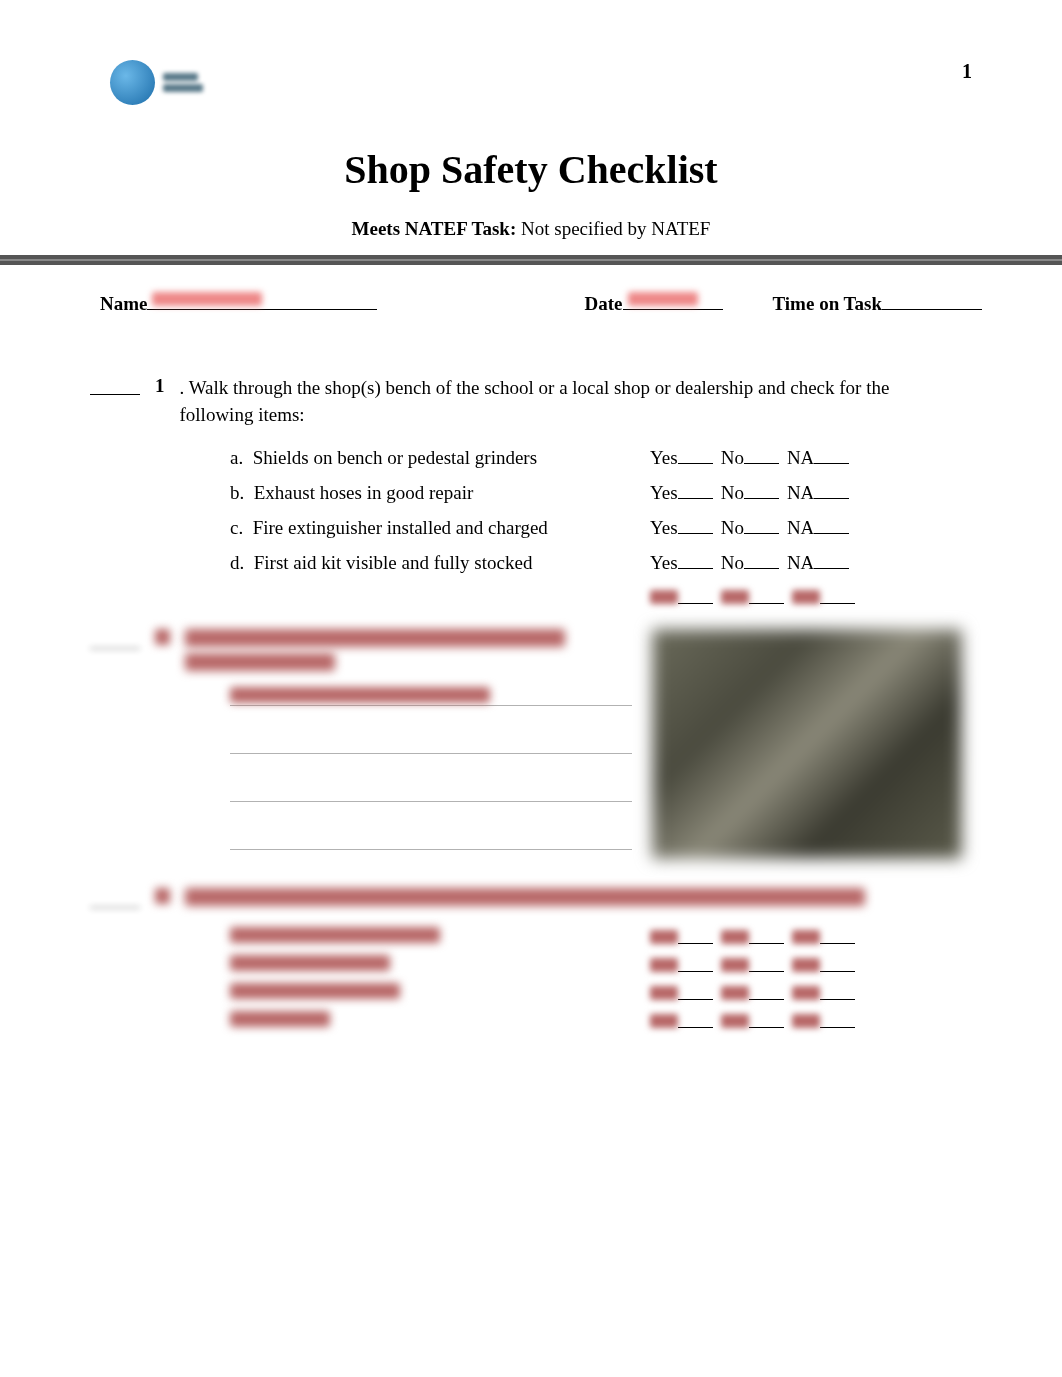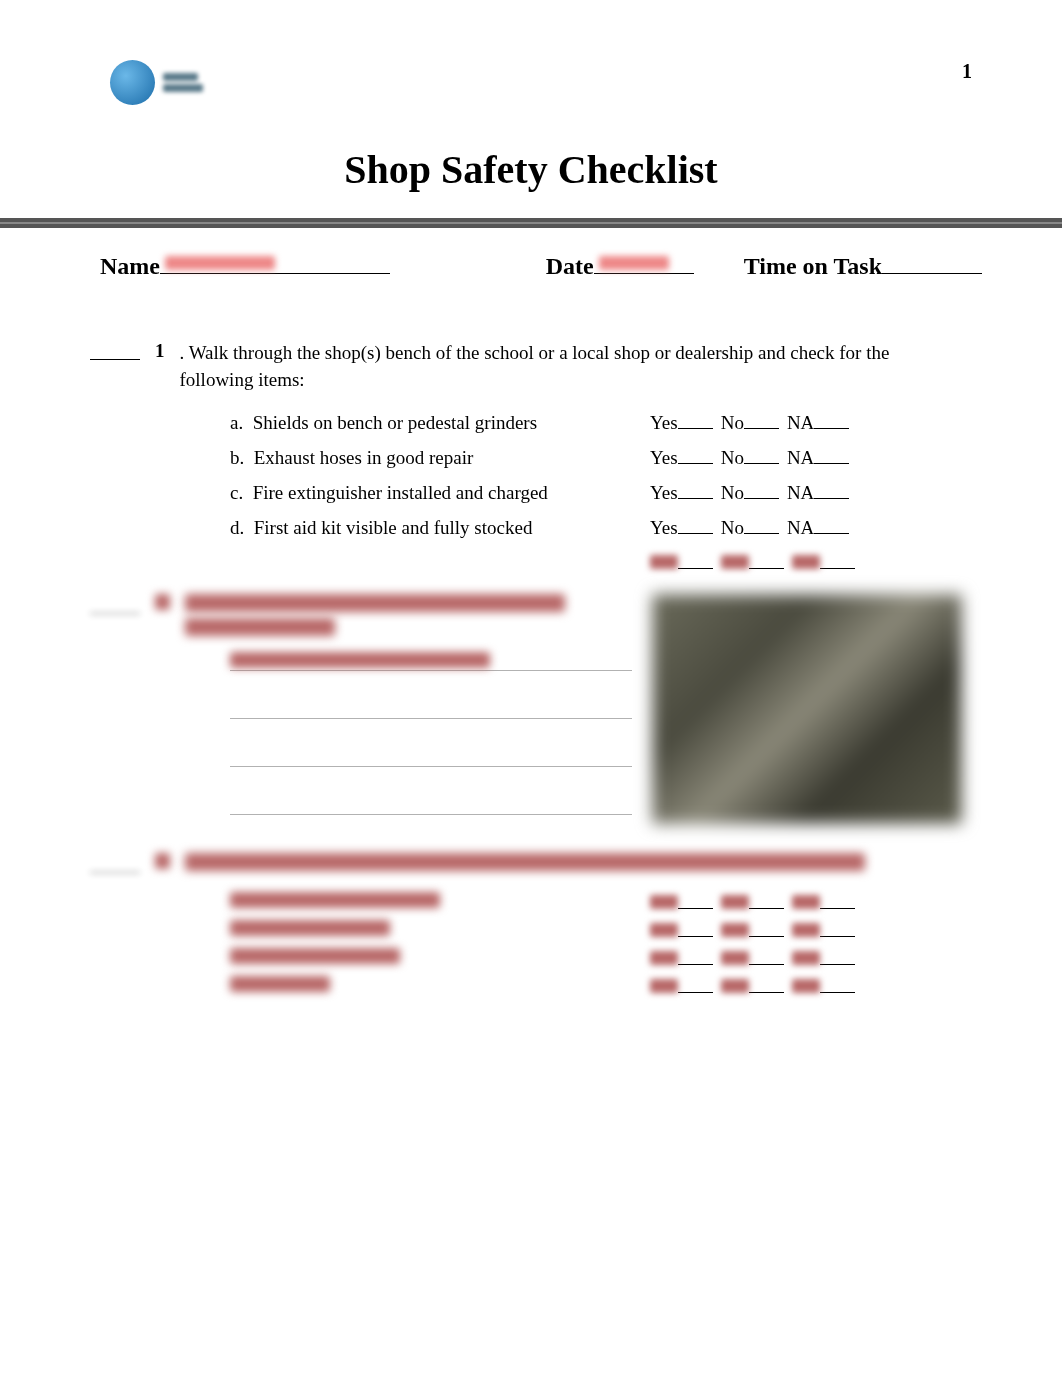--- a/index.html
+++ b/index.html
@@ -63,21 +63,21 @@
     .subtitle .bold { font-weight: bold; }
     .divider-bar {
       width: 100%;
       height: 10px;
       background: linear-gradient(to bottom, #555 0%, #555 40%, #888 40%, #888 60%, #555 60%, #555 100%);
       margin: 0 -80px 25px -80px;
       width: calc(100% + 160px);
     }
     .form-row {
       display: flex;
-      font-size: 24px;
+      font-size: 19px;
       font-weight: bold;
       margin-bottom: 20px;
       gap: 10px;
       padding-left: 20px;
     }
     .form-row .field {
       display: inline-flex;
       align-items: baseline;
     }
     .blank-line {
@@ -231,20 +231,23 @@
   <div class="logo">
     <div class="logo-circle"></div>
     <div class="logo-text-wrap">
       <div class="logo-line"></div>
       <div class="logo-line" style="width:40px"></div>
     </div>
   </div>
 
   <h1 class="title">Shop Safety Checklist</h1>
 
+  <div class="subtitle">
+    <span class="bold">Meets NATEF Task:</span><span>  Not specified by NATEF</span>
+  </div>
 
   <div class="divider-bar"></div>
 
   <div class="form-row">
     <span class="field">
       <span>Name</span>
       <span class="blank-line name-line">
         <span class="redacted" style="width:110px"></span>
       </span>
     </span>

